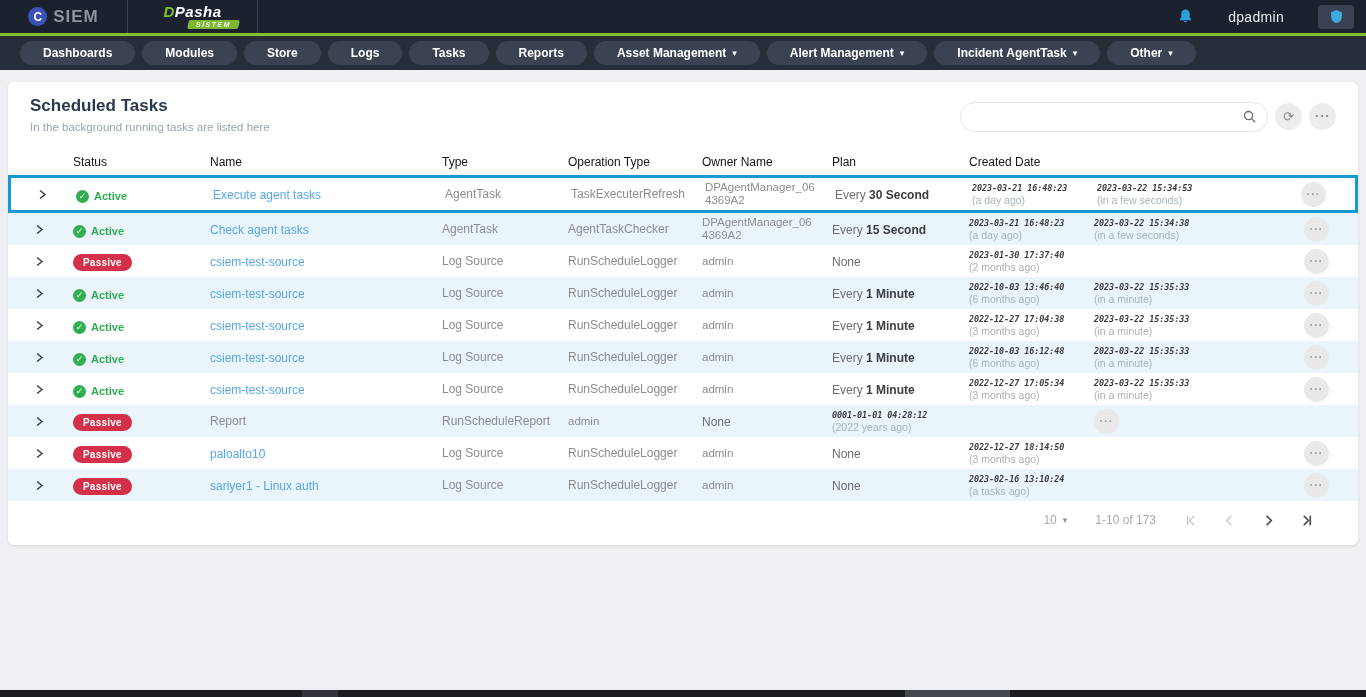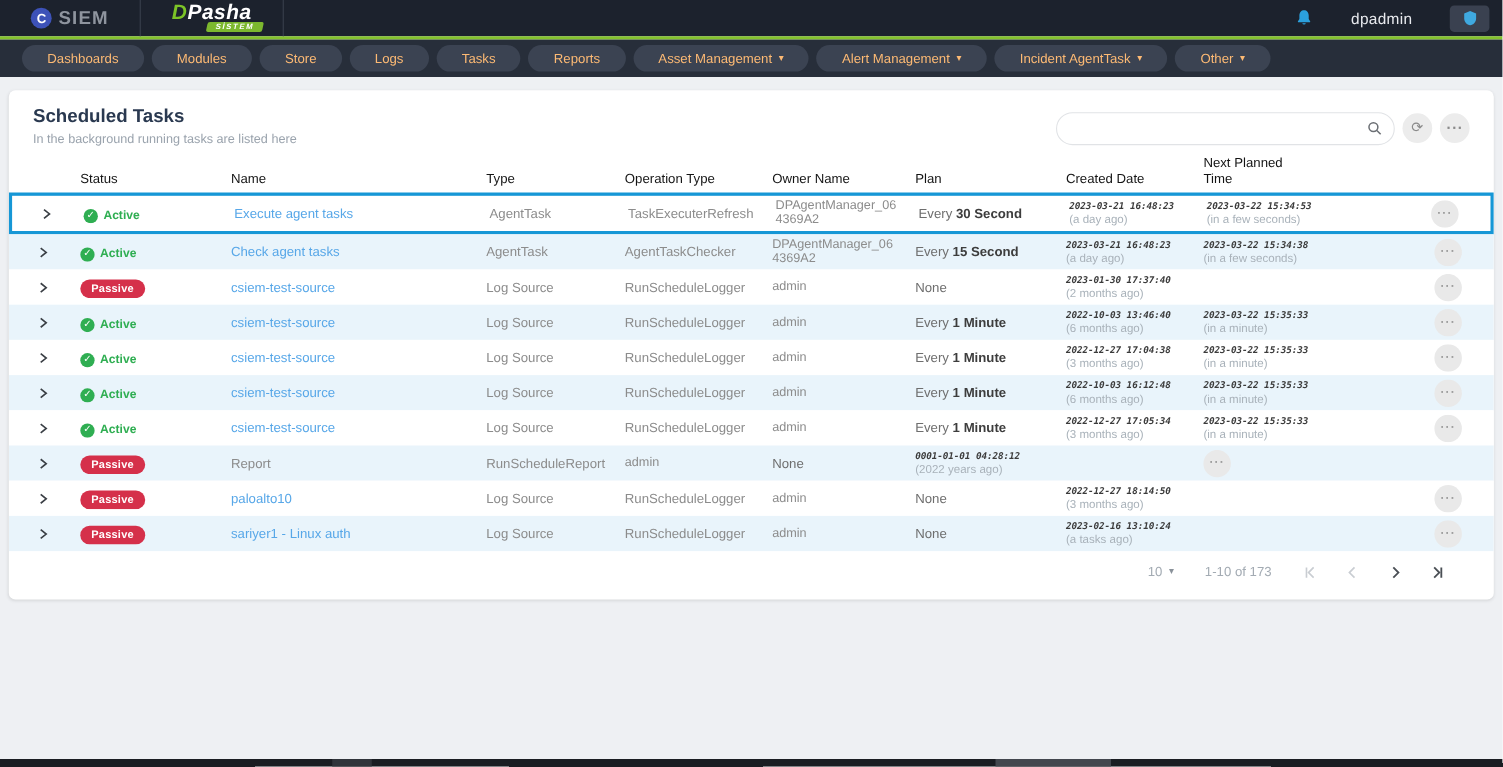--- a/index.html
+++ b/index.html
@@ -17,21 +17,21 @@
   }
   .brand { display: flex; align-items: center; gap: 6px; width: 127px; justify-content: center; }
   .c-badge {
     width: 19px; height: 19px; border-radius: 50%;
     background: #3d52b8; color: #fff; font-weight: 700; font-size: 12px;
     display: inline-flex; align-items: center; justify-content: center;
   }
   .siem { color: #8e949e; font-weight: 700; font-size: 17px; letter-spacing: 1px; }
   .vdiv { width: 1px; height: 33px; background: #39404d; }
   .dpasha { width: 129px; display: flex; flex-direction: column; align-items: center; justify-content: center; }
-  .dp-text { font-size: 19px; font-weight: 800; font-style: italic; letter-spacing: .5px; line-height: 14px; }
+  .dp-text { font-size: 15px; font-weight: 800; font-style: italic; letter-spacing: .5px; line-height: 14px; }
   .dp-d { color: #7cc427; }
   .dp-pasha { color: #ffffff; }
   .dp-badge {
     background: #7cb82e; color: #fff; font-size: 7px; font-weight: 700;
     letter-spacing: 1.5px; padding: 1px 8px; transform: skewX(-12deg);
     border-radius: 2px; margin-top: 1px; align-self: flex-end; margin-right: 18px;
   }
   .top-right { margin-left: auto; display: flex; align-items: center; gap: 34px; padding-right: 12px; }
   .bell-btn { background: none; border: none; cursor: pointer; display: flex; }
   .username { color: #e8eaee; font-size: 14px; letter-spacing: .3px; }
@@ -41,22 +41,22 @@
   }
   .green-line { height: 3px; background: #84c22d; }
 
   
   .navbar {
     height: 34px; background: #272e3a;
     display: flex; align-items: center; gap: 7px; padding-left: 20px;
   }
   .pill {
     height: 24px; border-radius: 12px; border: none; background: #3b4352;
-    color: #fdba74; font-family: "Liberation Sans", sans-serif;
-    font-size: 12px; font-weight: 400; padding: 0 23px; cursor: pointer;
+    color: #ffffff; font-family: "Liberation Sans", sans-serif;
+    font-size: 12px; font-weight: 700; padding: 0 23px; cursor: pointer;
     display: inline-flex; align-items: center; white-space: nowrap;
   }
   .pill-caret { font-size: 9px; margin-left: 6px; font-family: "DejaVu Sans", sans-serif; }
 
   
   .card {
     margin: 12px 8px; background: #fff; border-radius: 6px;
     box-shadow: 0 1px 3px rgba(0,0,0,.10);
     height: 463px; overflow: hidden; position: relative;
   }
@@ -228,21 +228,20 @@
 
   <div class="thead grid">
     <div class="th"></div>
     <div class="th c-status">Status</div>
     <div class="th">Name</div>
     <div class="th">Type</div>
     <div class="th">Operation Type</div>
     <div class="th">Owner Name</div>
     <div class="th">Plan</div>
     <div class="th">Created Date</div>
-    <div class="th wrap"><span>Next Planned Time</span></div>
     <div class="th"></div>
   </div>
 
   <div id="rows">
       <div class="trow grid sel">
     <div class="cell c-exp">
       <span class="chev">
         <svg width="9" height="11" viewBox="0 0 9 11">
               <path d="M2 1.5 L7 5.5 L2 9.5" fill="none" stroke="#3a3f45" stroke-width="1.5"></path>
             </svg>

